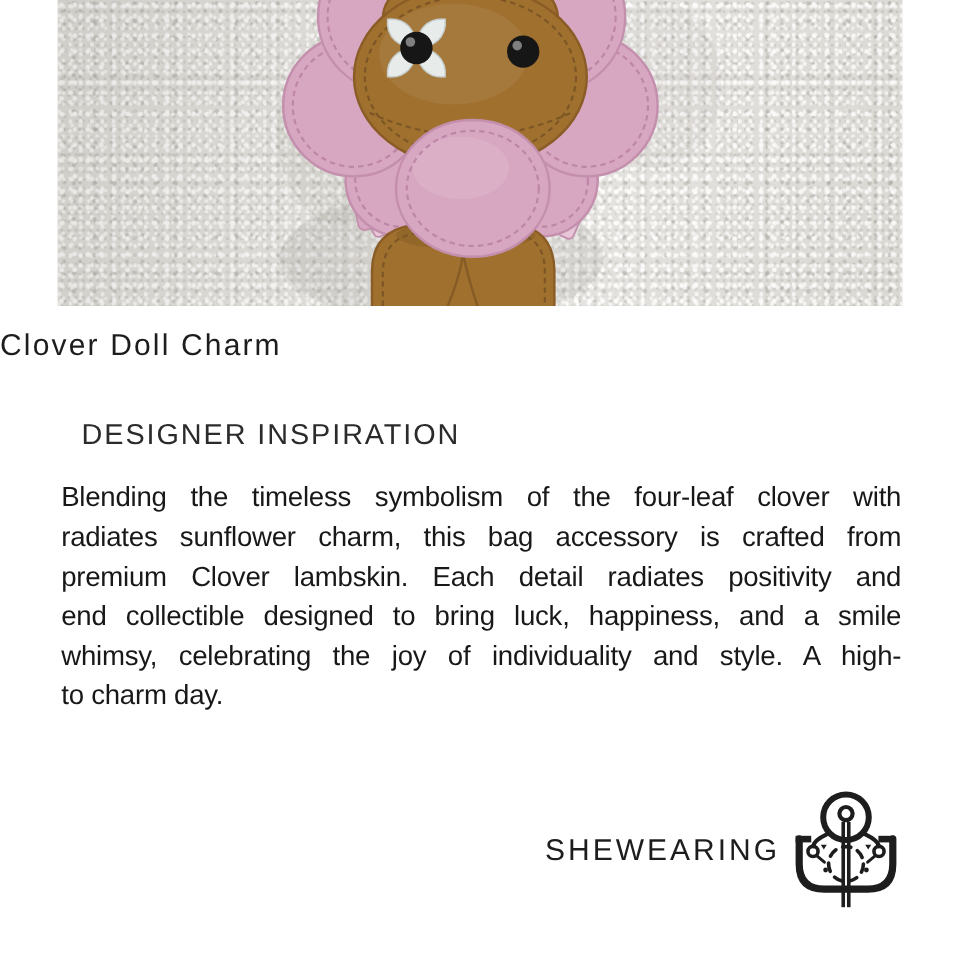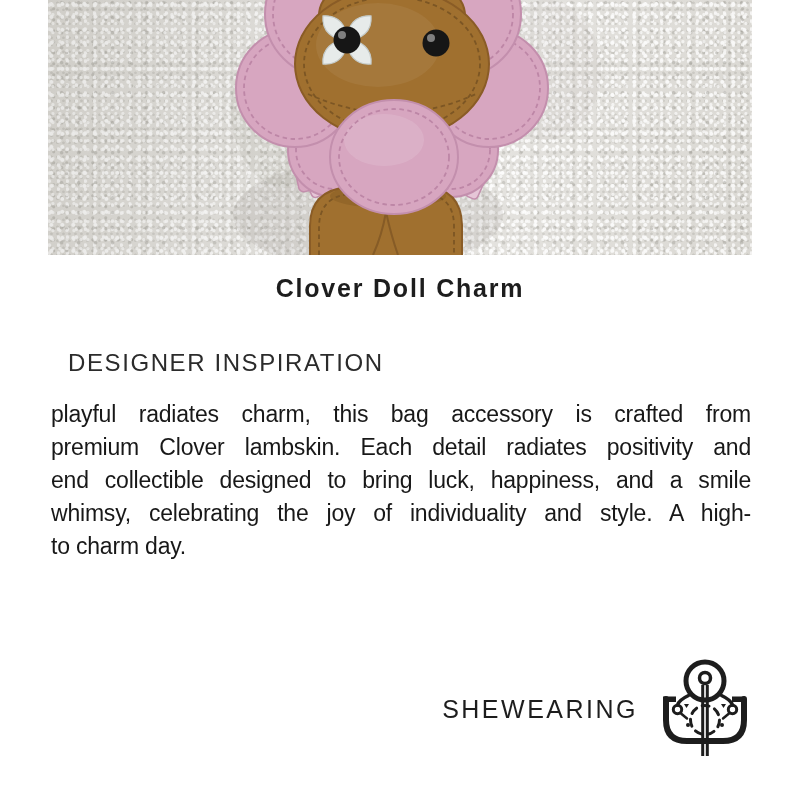--- a/index.html
+++ b/index.html
@@ -25,32 +25,32 @@
   .strap{fill:var(--petal);stroke:var(--petal-edge);stroke-width:1.5;}
   .strap.light{fill:var(--pink-light);}
   .petal{fill:var(--petal);stroke:var(--petal-edge);stroke-width:2;}
   .pstitch{fill:none;stroke:var(--petal-stitch);stroke-width:1.8;stroke-dasharray:4.5 3.5;}
   .hide{fill:var(--brown);stroke:var(--brown-edge);stroke-width:2;}
   .bstitch{fill:none;stroke:var(--brown-stitch);stroke-width:1.8;stroke-dasharray:4.5 3.5;}
   .eye{fill:var(--eye);}
   .wflower{fill:var(--white-flower);stroke:#c4cbca;stroke-width:1.2;}
 
   
-  .caption{position:absolute;left:0;right:0;top:274px;text-align:center;
-    font-size:25px;font-weight:700;letter-spacing:1.8px;color:var(--ink);}
+  .caption{position:absolute;left:0;right:0;top:274px;
+    font-size:25px;font-weight:400;letter-spacing:1.8px;color:var(--ink);}
   .heading{position:absolute;left:52px;top:333px;margin:16px;
     font-size:24px;font-weight:300;letter-spacing:1.6px;color:#2b2b2b;}
   .para{position:absolute;left:51px;top:398px;width:700px;
     font-size:23px;line-height:33px;letter-spacing:-0.2px;color:#181818;}
   .jl{text-align:justify;text-align-last:justify;}
   .jl.last{text-align-last:left;}
 
   
   .footer{position:absolute;top:653px;right:50px;height:112px;
-    display:flex;align-items:center;gap:20px;}
+    display:flex;align-items:center;gap:8px;}
   .brand{font-size:25px;font-weight:300;letter-spacing:2.5px;color:var(--ink);}
   .lg{stroke:var(--ink);fill:none;stroke-linecap:round;}
   .lgf{fill:var(--ink);stroke:none;}
 </style>
 </head>
 <body>
 
 <div class="page">
 
   <div class="photo">
@@ -129,21 +129,22 @@
         <circle cx="383" cy="38" r="4" fill="#8b8b8b" opacity="0.9"></circle>
       </g>
     </svg>
   </div>
 
   <div class="caption">Clover Doll Charm</div>
 
   <h1 class="heading">DESIGNER INSPIRATION</h1>
 
   <div class="para">
-    <div class="jl">playful radiates charm, this bag accessory is crafted from</div>
+    <div class="jl">Blending the timeless symbolism of the four-leaf clover with</div>
+    <div class="jl">radiates sunflower charm, this bag accessory is crafted from</div>
     <div class="jl">premium Clover lambskin. Each detail radiates positivity and</div>
     <div class="jl">end collectible designed to bring luck, happiness, and a smile</div>
     <div class="jl">whimsy, celebrating the joy of individuality and style. A high-</div>
     <div class="jl last">to charm day.</div>
   </div>
 
   <div class="footer">
     <span class="brand">SHEWEARING</span>
     <svg class="logo" width="92" height="110" viewBox="0 0 92 110">
 

